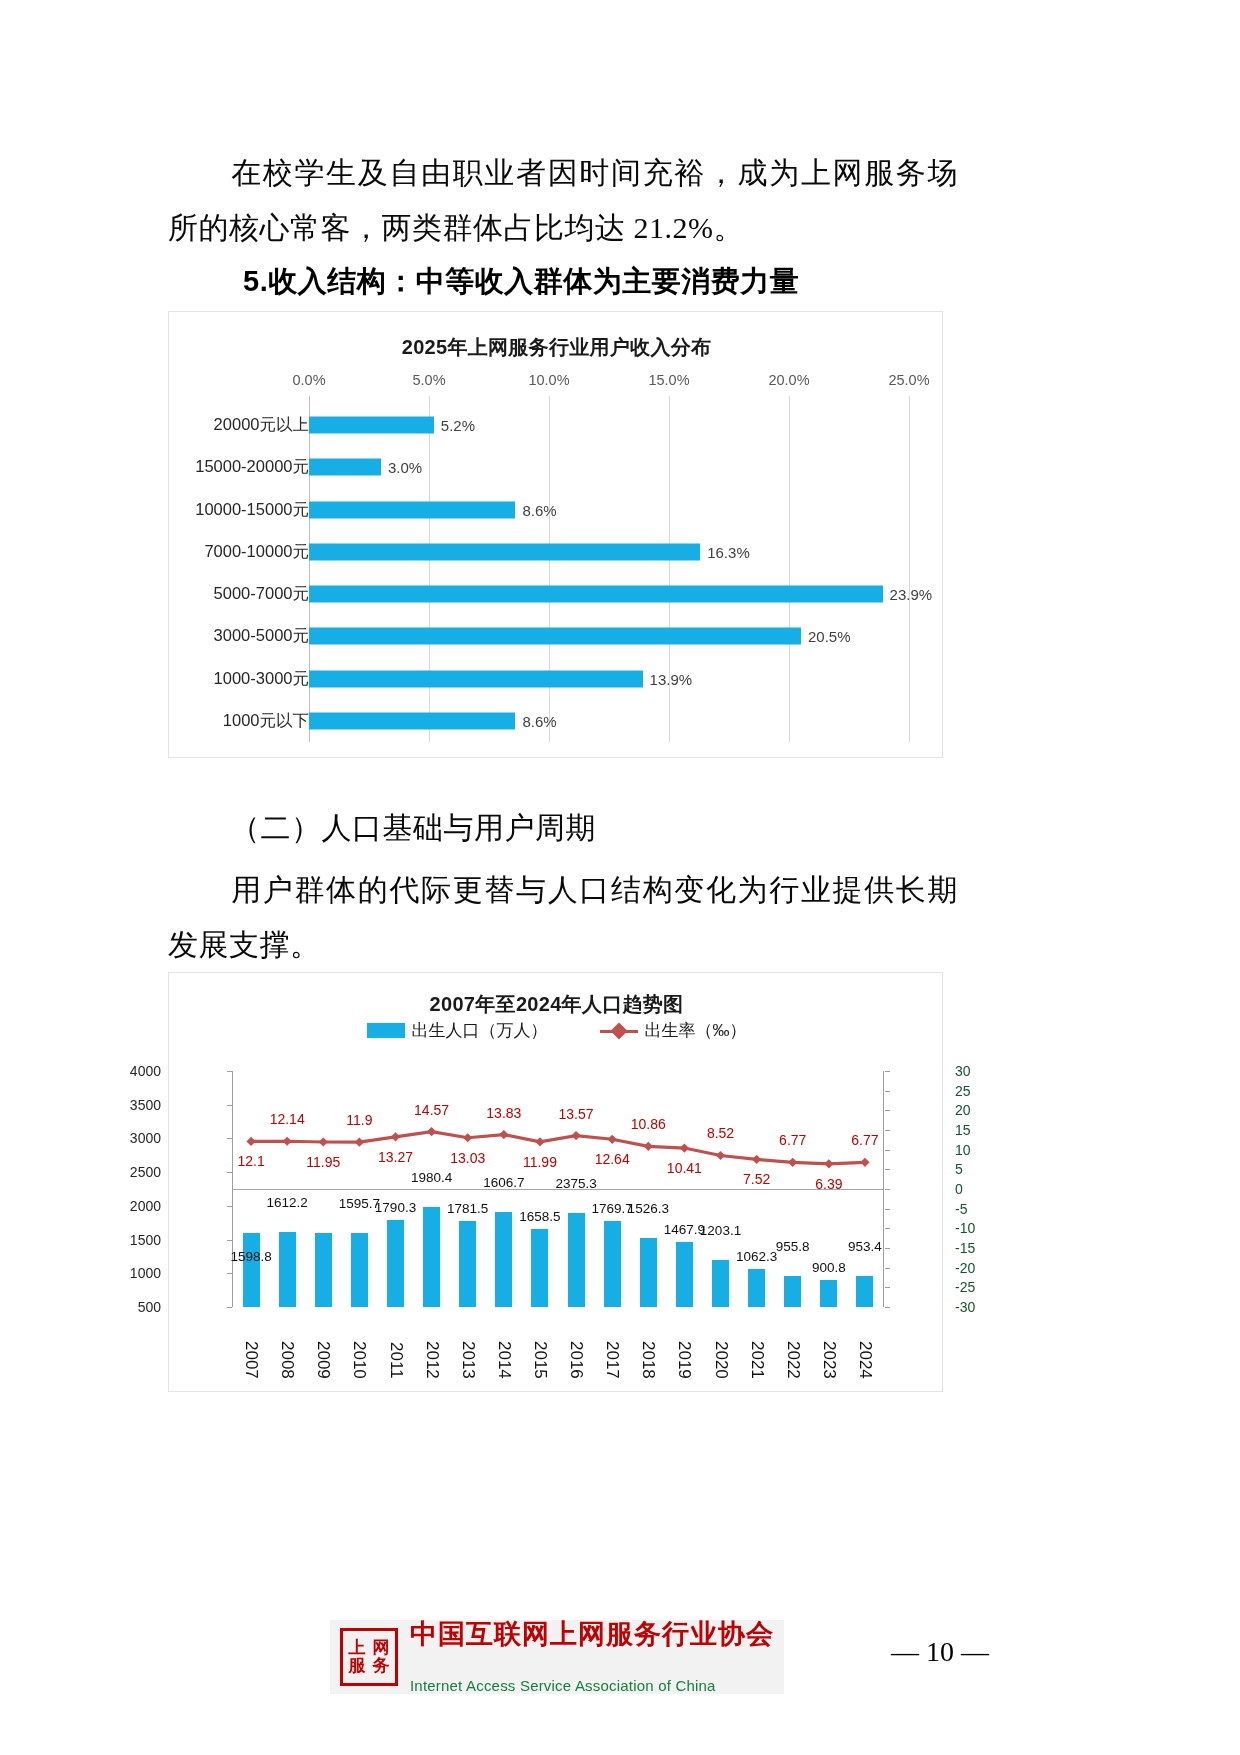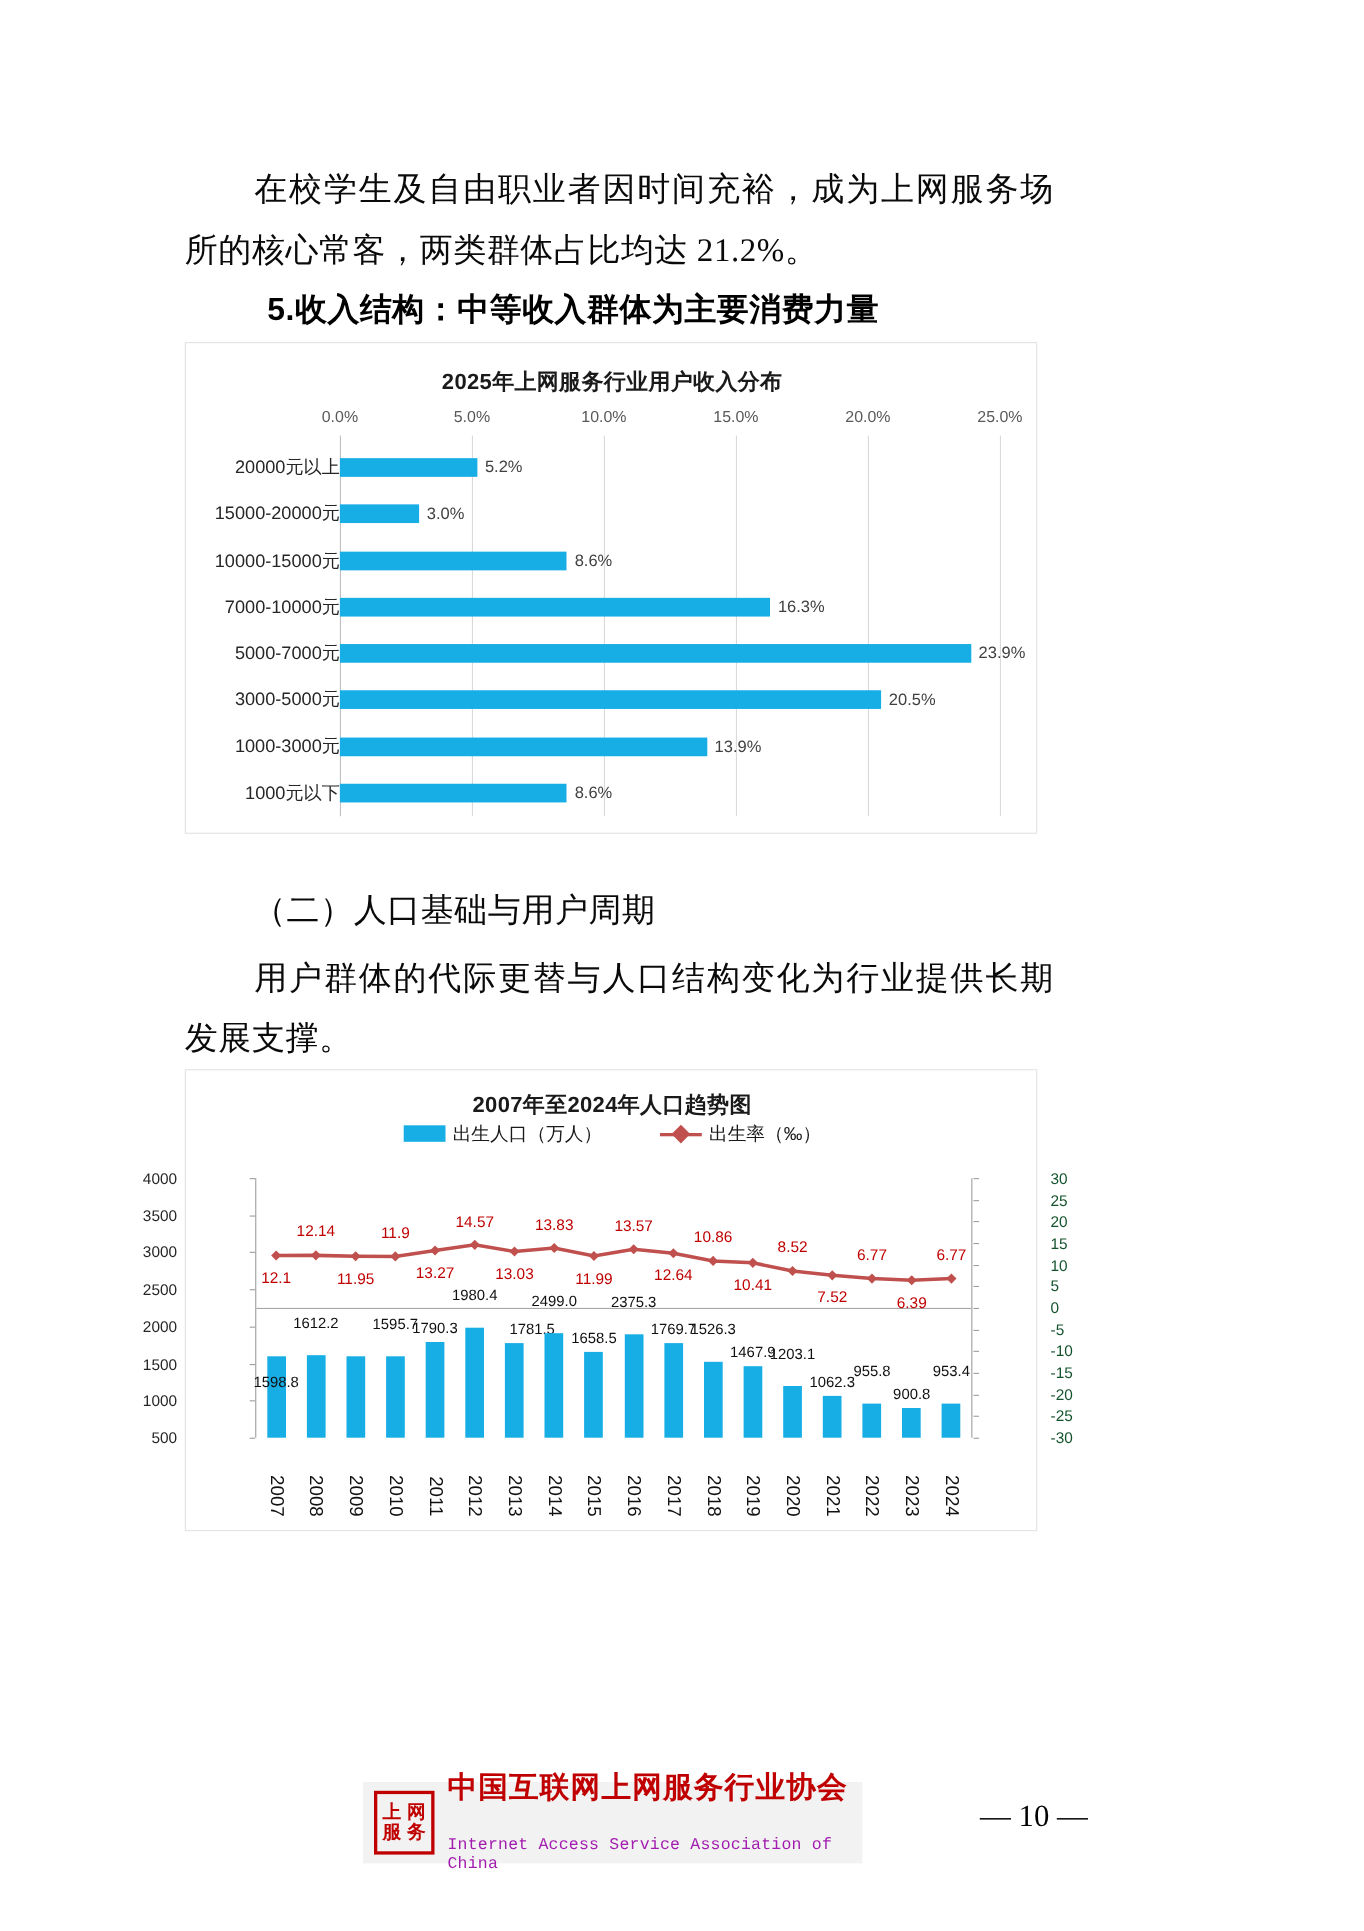--- a/index.html
+++ b/index.html
@@ -144,21 +144,21 @@
     color:#C00000;font-family:"Liberation Sans", sans-serif;font-weight:bold;
     font-size:17px;line-height:1.05;display:flex;flex-wrap:wrap;
     align-content:center;justify-content:center;text-align:center;padding:2px;
   }
   .logo-seal span{width:50%;}
   .logo-cn{
     font-family:"Liberation Serif", serif;font-weight:bold;font-size:27px;color:#C00000;
     letter-spacing:1px;line-height:1.1;
   }
   .logo-en{
-    font-family:Liberation Mono, monospace;font-size:15px;color:#a21caf;letter-spacing:.2px;margin-top:28px;
+    font-family:Liberation Sans, sans-serif;font-size:15px;color:#15803d;letter-spacing:.2px;margin-top:28px;
   }
   .page-num{
     position:absolute;left:860px;top:16px;width:160px;text-align:center;
     font-family:"Liberation Serif", serif;font-size:28px;color:#000;
   }
 </style>
 </head>
 <body>
 
 <div class="page">
@@ -301,23 +301,23 @@
           <div class="c2-bar" style="left: 45.6667px; height: 74.7109px; background: rgb(23, 174, 229);"></div>
           <div class="c2-barlabel" style="left: 54.1667px; top: 124.289px;">1612.2</div>
           <div class="c2-bar" style="left: 81.7778px; height: 73.5646px; background: rgb(23, 174, 229);"></div>
           <div class="c2-bar" style="left: 117.889px; height: 73.632px; background: rgb(23, 174, 229);"></div>
           <div class="c2-barlabel" style="left: 126.389px; top: 125.368px;">1595.7</div>
           <div class="c2-bar" style="left: 154px; height: 87.0031px; background: rgb(23, 174, 229);"></div>
           <div class="c2-barlabel" style="left: 162.5px; top: 128.997px;">1790.3</div>
           <div class="c2-bar" style="left: 190.111px; height: 99.8213px; background: rgb(23, 174, 229);"></div>
           <div class="c2-barlabel" style="left: 198.611px; top: 99.1787px;">1980.4</div>
           <div class="c2-bar" style="left: 226.222px; height: 86.4097px; background: rgb(23, 174, 229);"></div>
-          <div class="c2-barlabel" style="left: 234.722px; top: 129.59px; margin-left: 16px;">1781.5</div>
+          <div class="c2-barlabel" style="left: 234.722px; top: 129.59px;">1781.5</div>
           <div class="c2-bar" style="left: 262.333px; height: 94.6427px; background: rgb(23, 174, 229);"></div>
-          <div class="c2-barlabel" style="left: 270.833px; top: 104.357px;">2499.0</div>
+          <div class="c2-barlabel" style="left: 270.833px; top: 104.357px;">1606.7</div>
           <div class="c2-bar" style="left: 298.444px; height: 78.116px; background: rgb(23, 174, 229);"></div>
           <div class="c2-barlabel" style="left: 306.944px; top: 137.884px;">1658.5</div>
           <div class="c2-bar" style="left: 334.556px; height: 93.6853px; background: rgb(23, 174, 229);"></div>
           <div class="c2-barlabel" style="left: 343.056px; top: 105.315px;">2375.3</div>
           <div class="c2-bar" style="left: 370.667px; height: 85.6141px; background: rgb(23, 174, 229);"></div>
           <div class="c2-barlabel" style="left: 379.167px; top: 130.386px;">1769.7</div>
           <div class="c2-bar" style="left: 406.778px; height: 69.2019px; background: rgb(23, 174, 229);"></div>
           <div class="c2-barlabel" style="left: 415.278px; top: 129.798px;">1526.3</div>
           <div class="c2-bar" style="left: 442.889px; height: 65.2641px; background: rgb(23, 174, 229);"></div>
           <div class="c2-barlabel" style="left: 451.389px; top: 150.736px;">1467.9</div>

